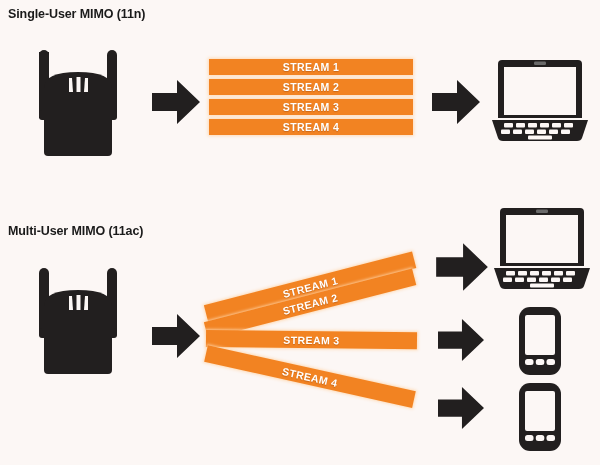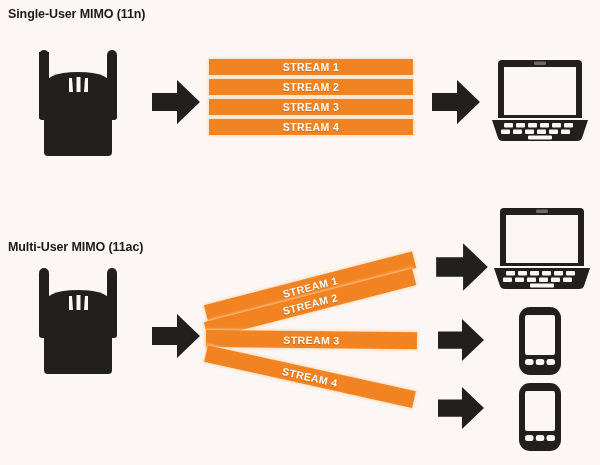--- a/index.html
+++ b/index.html
@@ -15,21 +15,21 @@
   .section-title{
     position:absolute;
     font-family:"Liberation Sans", sans-serif;
     font-weight:bold;
     font-size:12.5px;
     letter-spacing:-0.1px;
     color:#1a1a1a;
     white-space:nowrap;
   }
   #title-single{left:8px;top:7px;}
-  #title-multi{left:8px;top:224px;margin-top:16px;}
+  #title-multi{left:8px;top:224px;}
 
   .icon-box{position:absolute;}
 
   
   .bar-straight{
     position:absolute;
     background:#f28322;
     box-shadow:0 0 3px 1px rgba(255,214,170,0.85);
     display:flex;align-items:center;justify-content:center;
   }

